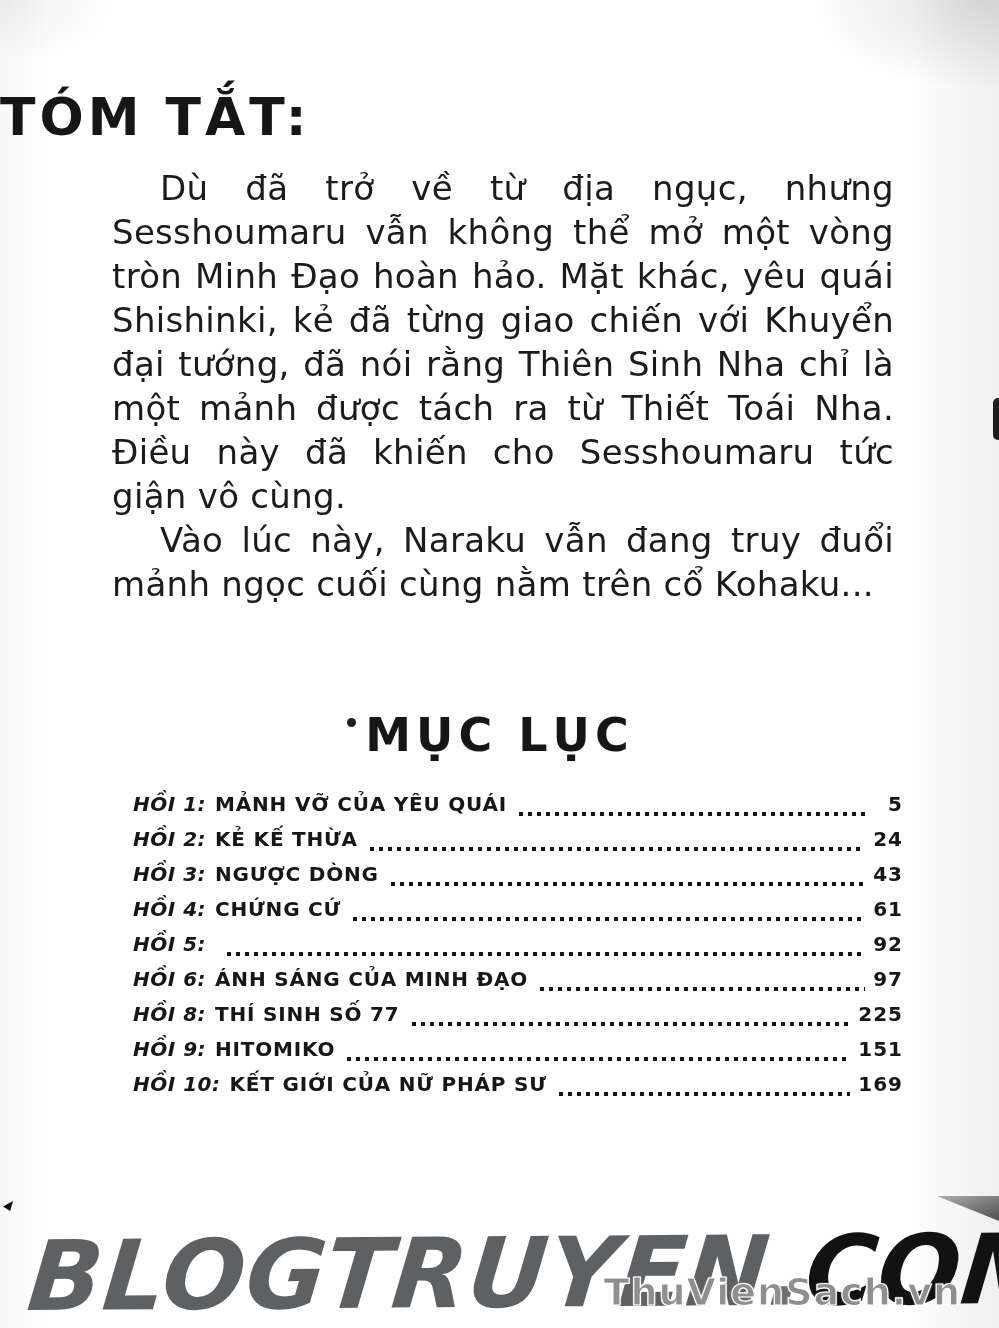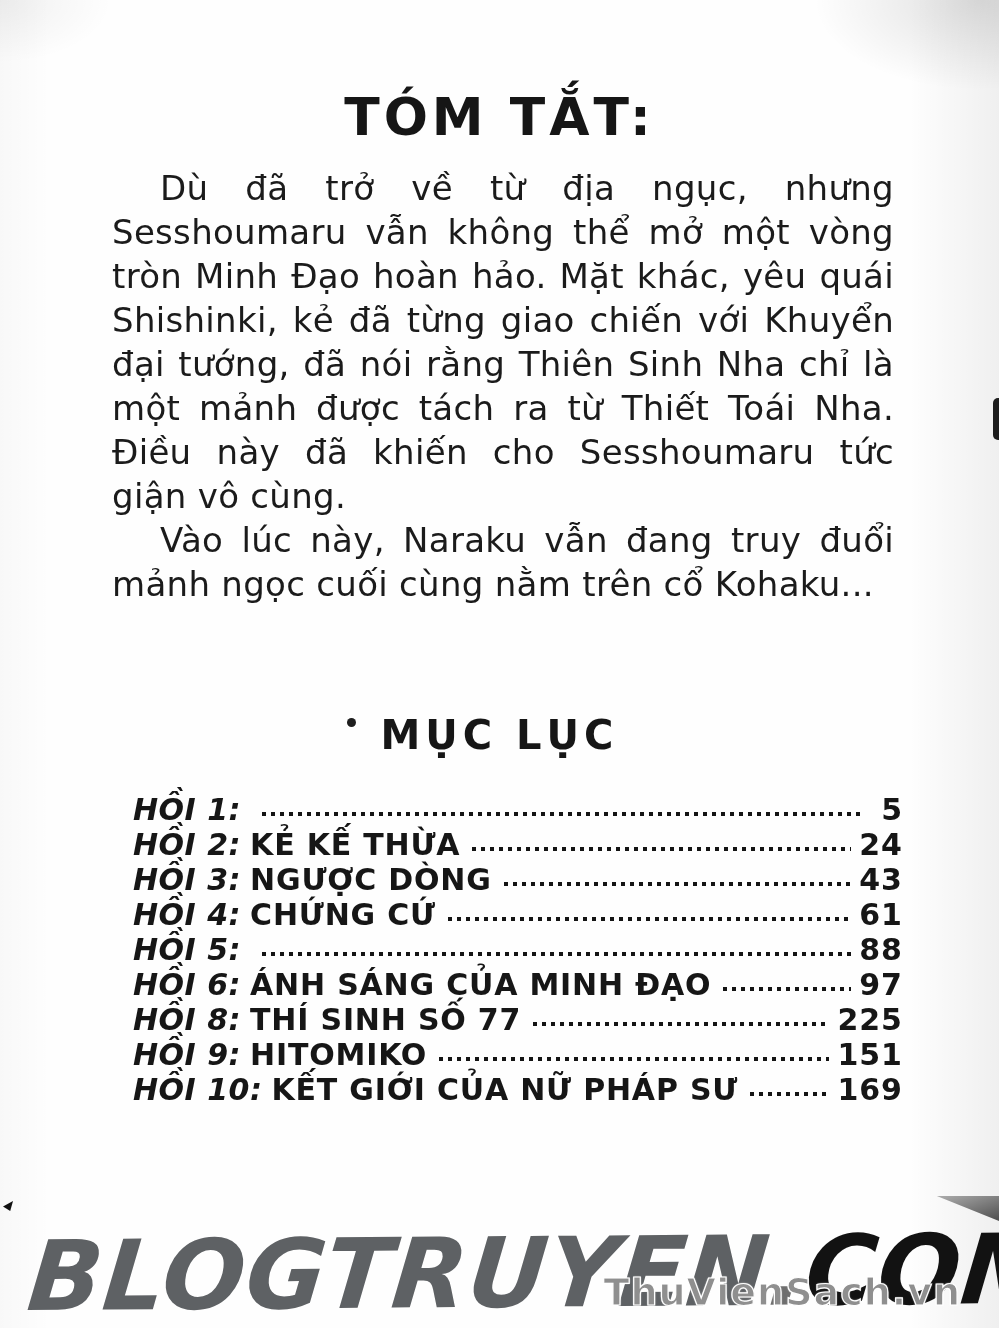--- a/index.html
+++ b/index.html
@@ -16,58 +16,57 @@
     background:
       linear-gradient(to right, rgba(0,0,0,0.025), rgba(0,0,0,0) 5%, rgba(0,0,0,0) 91%, rgba(0,0,0,0.06)),
       radial-gradient(ellipse 220px 120px at 98% 0%, rgba(0,0,0,0.12), rgba(0,0,0,0) 75%),
       radial-gradient(ellipse 160px 90px at 0% 0%, rgba(0,0,0,0.06), rgba(0,0,0,0) 70%),
       #fefefe;
   }
 
   
   .summary-title {
     margin:88px auto 0;
-    text-align:center;
     font-size:52px;
     font-weight:bold;
     letter-spacing:4px;
     line-height:58px;
   }
   .summary {
     width:782px;
     margin:20px 0 0 112px;
     font-size:34px;
     line-height:44px;
     text-align:justify;
     letter-spacing:0.3px;
     color:#1b1b1b;
   }
   .summary p { text-indent:48px; }
 
   
   .toc-title {
     margin:104px auto 0;
     text-align:center;
-    font-size:40px;
+    font-size:46px;
     font-weight:bold;
     letter-spacing:5px;
     line-height:50px;
   }
   .ink-dot {
     position:absolute;
     left:347px; top:718px;
     width:9px; height:9px;
     border-radius:50%;
     background:#1e1e1e;
   }
   .toc {
     width:770px;
     margin:32px 0 0 133px;
     font-weight:bold;
-    font-size:30px;
+    font-size:20px;
   }
   .toc-row {
     display:flex;
     align-items:baseline;
     height:35px;
     white-space:nowrap;
   }
   .toc-chap {
     font-style:italic;
     margin-right:9px;
@@ -144,20 +143,21 @@
     <p>Vào lúc này, Naraku vẫn đang truy đuổi mảnh ngọc cuối cùng nằm trên cổ Kohaku...</p>
   </div>
 
   <span class="ink-dot"></span>
 
   <h2 class="toc-title">MỤC LỤC</h2>
 
   <div class="toc" id="toc-list">
     <div class="toc-row">
       <span class="toc-chap">HỒI 1:</span>
+      <span class="toc-titl">MẢNH VỠ CỦA YÊU QUÁI</span>
       <span class="toc-dots"></span>
       <span class="toc-page">5</span>
     </div>
 
     <div class="toc-row">
       <span class="toc-chap">HỒI 2:</span>
       <span class="toc-titl">KẺ KẾ THỪA</span>
       <span class="toc-dots"></span>
       <span class="toc-page">24</span>
     </div>
@@ -172,21 +172,21 @@
     <div class="toc-row">
       <span class="toc-chap">HỒI 4:</span>
       <span class="toc-titl">CHỨNG CỨ</span>
       <span class="toc-dots"></span>
       <span class="toc-page">61</span>
     </div>
 
     <div class="toc-row">
       <span class="toc-chap">HỒI 5:</span>
       <span class="toc-dots"></span>
-      <span class="toc-page">88</span>
+      <span class="toc-page">92</span>
     </div>
 
     <div class="toc-row">
       <span class="toc-chap">HỒI 6:</span>
       <span class="toc-titl">ÁNH SÁNG CỦA MINH ĐẠO</span>
       <span class="toc-dots"></span>
       <span class="toc-page">97</span>
     </div>
 
 

